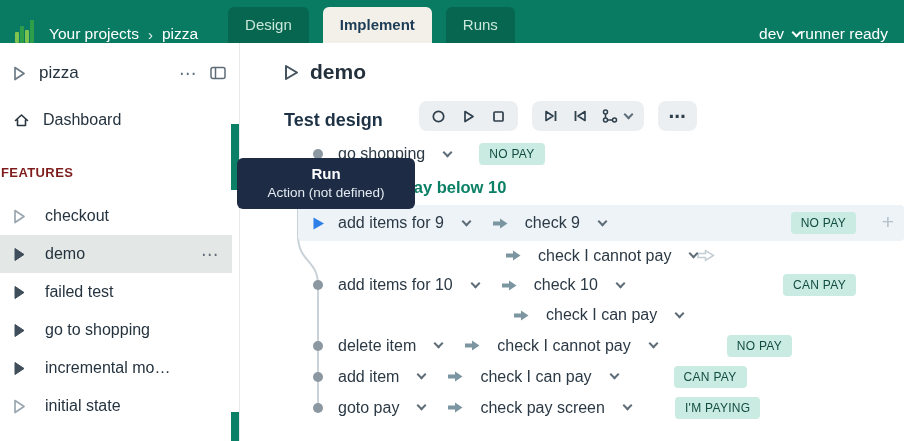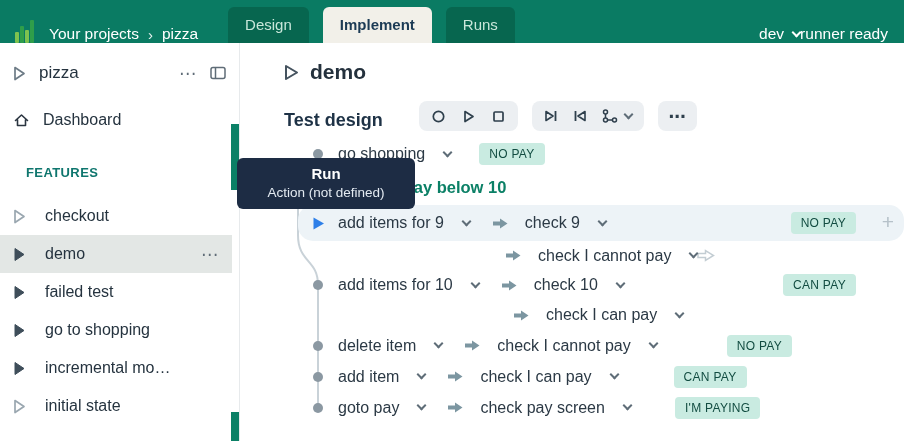--- a/index.html
+++ b/index.html
@@ -19,21 +19,21 @@
   .runner{margin-right:16px;font-size:15.5px;white-space:nowrap}
   .chev-w{width:7px;height:7px;border-right:2px solid #fff;border-bottom:2px solid #fff;transform:rotate(45deg);margin-top:-4px}
 
   
   .shell{display:flex;height:398px}
   .sidebar{width:240px;flex-shrink:0;position:relative;border-right:1px solid #e7eaec;padding-top:12px}
   .side-row{display:flex;align-items:center;gap:13px;padding:0 13px;color:#25333f}
   .proj-row{height:36px;font-size:17px}
   .spacer{flex:1}
   .dash-row{height:34px;margin-top:12px;font-size:16px}
-  .section-label{margin-top:24px;height:22px;padding:0 26px;display:flex;align-items:center;color:#0f766e;font-size:13px;font-weight:700;letter-spacing:.4px}
+  .section-label{margin-top:24px;height:22px;padding:0 1px;display:flex;align-items:center;color:#7f1d1d;font-size:13px;font-weight:700;letter-spacing:.4px}
   .feat-list{margin-top:14px}
   .feat{height:38px;display:flex;align-items:center;gap:19px;padding:0 13px;font-size:16px;color:#25333f;width:232px;cursor:pointer}
   .feat.selected{background:#e3e7e5}
   .dots{color:#5f6c77;font-size:17px;letter-spacing:1px;cursor:pointer;line-height:1}
   .sb-thumb{position:absolute;right:0;width:8px;background:#0b8066}
   .sb-thumb.t1{top:81px;height:66px}
   .sb-thumb.t2{top:369px;height:29px}
 
   
   .content{flex:1;position:relative;padding-top:14px}
@@ -55,21 +55,21 @@
   .chev{width:7px;height:7px;border-right:2px solid #5f6d78;border-bottom:2px solid #5f6d78;transform:rotate(45deg);margin-left:19px;margin-top:-4px;flex-shrink:0;cursor:pointer}
   .arrow{margin-left:22px;margin-right:16px;display:flex;flex-shrink:0}
   .arrow.trail{margin-left:16px;margin-right:0}
   .badge{background:#c9ebe1;color:#124c41;font-size:12px;font-weight:400;padding:4px 10px;border-radius:4px;letter-spacing:.3px;white-space:nowrap}
   .ml-a{margin-left:auto;margin-right:48px}
   .ml28{margin-left:28px}.ml70{margin-left:70px}.ml56{margin-left:56px}.ml44{margin-left:44px}
   .h-go{height:30px}
   .h-head{height:36px}
   .head-lbl{font-size:16.5px;font-weight:700;color:#0b8066;margin-left:105px;white-space:nowrap}
   .h-main{height:36px}
-  .row-hl{background:#edf3f7;margin-left:58px;border-radius:15px}
+  .row-hl{background:#edf3f7;margin-left:58px;border-radius:4px}
   .row-hl .marker{margin-left:14px}
   .h-sub1{height:29px;padding-left:265px}
   .h-sub2{height:30px;padding-left:273px}
   .h-sub1 .arrow,.h-sub2 .arrow{margin-left:0}
   .h-std{height:30px}
   .h-31{height:31px}
   .plus{position:absolute;right:10px;top:50%;transform:translateY(-54%);color:#b6c1c9;font-size:21px;cursor:pointer}
 
   
   .tooltip{position:absolute;left:237px;top:158px;width:178px;background:#1d2c44;border-radius:6px;color:#fff;text-align:center;padding:7px 6px 9px;z-index:50}

